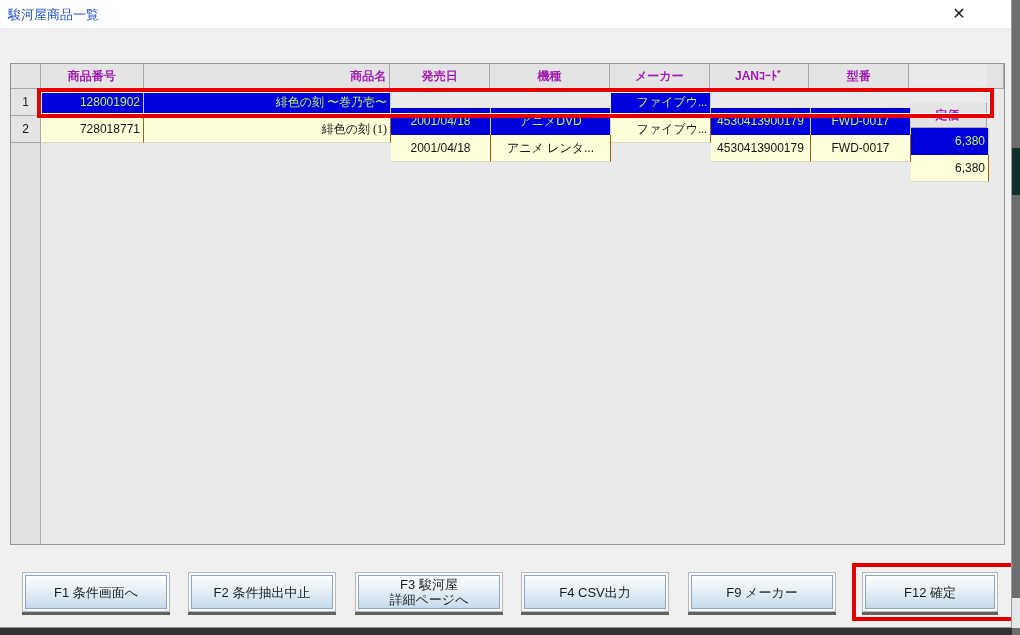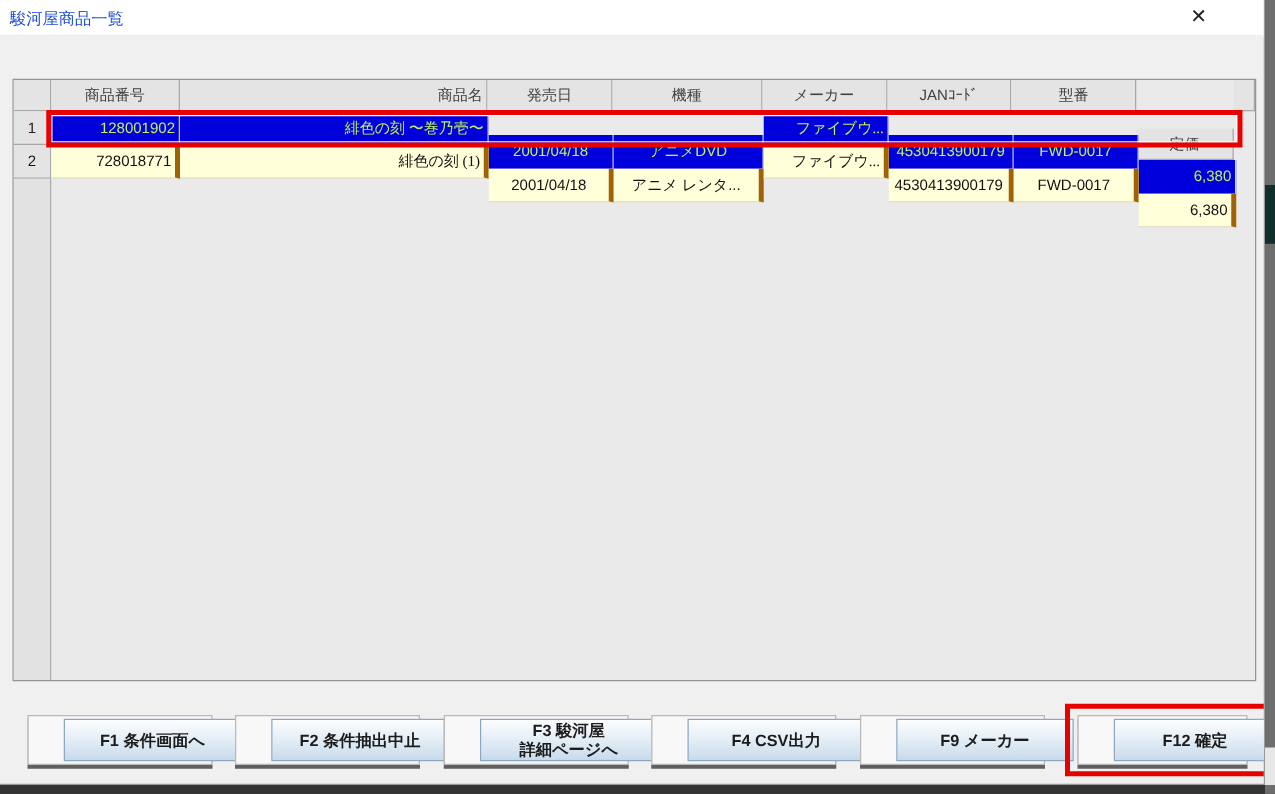--- a/index.html
+++ b/index.html
@@ -20,46 +20,46 @@
   #grid { position:absolute; left:10px; top:63px; width:995px; height:482px;
     background:#eaeaea; border:1px solid #949494; }
   .grow { position:absolute; left:0; display:flex; width:993px; }
   .cell { height:100%; overflow:hidden; white-space:nowrap; padding:0 3px;
     font-size:12px; line-height:25px; }
   .hrow { top:0; height:25px; }
   .r1 { top:25px; height:27px; }
   .r2 { top:52px; height:27px; }
   .r1 .cell, .r2 .cell { line-height:27px; }
   .hcell { background:#e4e4e4; border-right:1px solid #a8a8a8; border-bottom:1px solid #a8a8a8;
-    color:#404040; text-align:center; }
+    color:#a21caf; text-align:center;font-weight:bold; }
   .rowhdr { background:#e4e4e4; border-right:1px solid #a8a8a8; border-bottom:1px solid #a8a8a8;
     text-align:center; color:#222; }
   .c0{width:30px;} .c1{width:103px;} .c2{width:247px;text-align:right;} .c3{width:100px;}
   .c4{width:120px;} .c5{width:100px;} .c6{width:100px;} .c7{width:100px;}
   .c8{width:78px;margin-top:39px;}  .c9{width:17px; border-right:1px solid #a8a8a8;}
   .al{text-align:right;font-family:Liberation Serif, serif;} .ar{text-align:right;} .ac{text-align:center;margin-top:19px;}
   .sel .cell { background:#0000dd; color:#bef264; border-right:1px solid rgba(255,255,255,.8); }
   .sel .rowhdr { background:#e4e4e4; color:#222; border-right:1px solid #a8a8a8; }
-  .plain .cell { background:#ffffd9; color:#111; border-right:4px solid #a16207;
+  .plain .cell { background:#ffffd9; color:#111; border-right:1px solid #a16207;
     border-bottom:1px solid #d9d9c7; }
   .plain .rowhdr { background:#e4e4e4; border-right:1px solid #a8a8a8;
     border-bottom:1px solid #a8a8a8; }
   #leftstrip { position:absolute; left:0; top:79px; bottom:0; width:30px;
     background:#e2e2e2; border-right:1px solid #aeaeae; }
   #rowhl { position:absolute; left:26px; top:24px; width:957px; height:30px;
     border:4px solid #e60000; box-shadow:inset 0 0 0 1px #ffffff; pointer-events:none; z-index:5; }
 
   
   .btnframe { position:absolute; top:572px; width:148px; height:40px;
     background:#f8f8f8; border:1px solid #b9b9b9; padding:2px;
     box-shadow:0 3px 0 0 #606060; }
   .btn { width:100%; height:100%; border:1px solid #8fa8bf;
     background:linear-gradient(#fbfdfe, #e6eff7 45%, #cadded 95%, #c4d8ea);
     display:flex; flex-direction:column; align-items:center; justify-content:center;
-    font-weight:bold; font-size:13px; color:#1c1c1c; cursor:default; line-height:15px;margin-left:26px; }
+    font-weight:normal; font-size:13px; color:#1c1c1c; cursor:default; line-height:15px; }
   #f12hl { position:absolute; left:852px; top:563px; width:164px; height:58px;
     border:4px solid #e60000; pointer-events:none; z-index:6; }
 
   
   #rightstrip { position:absolute; left:1012px; top:0; width:8px; height:635px; background:#6e6e6e; }
   #rs-dark  { position:absolute; left:1012px; top:148px; width:8px; height:47px; background:#102e2c; }
   #rs-light { position:absolute; left:1012px; top:598px; width:8px; height:30px; background:#e7e7e7; }
   #taskbar { position:absolute; left:0; top:628px; width:1012px; height:7px; background:#333333; }
 </style>
 </head>

